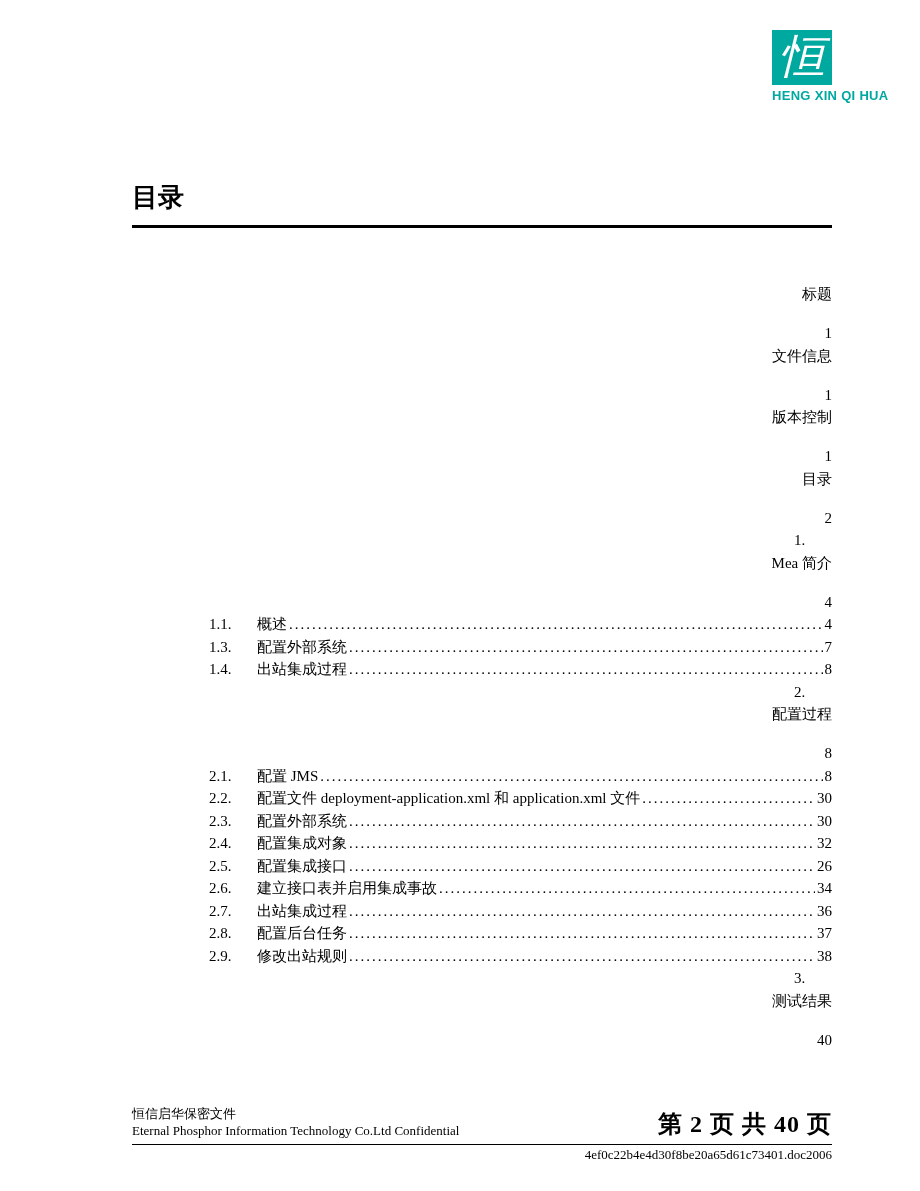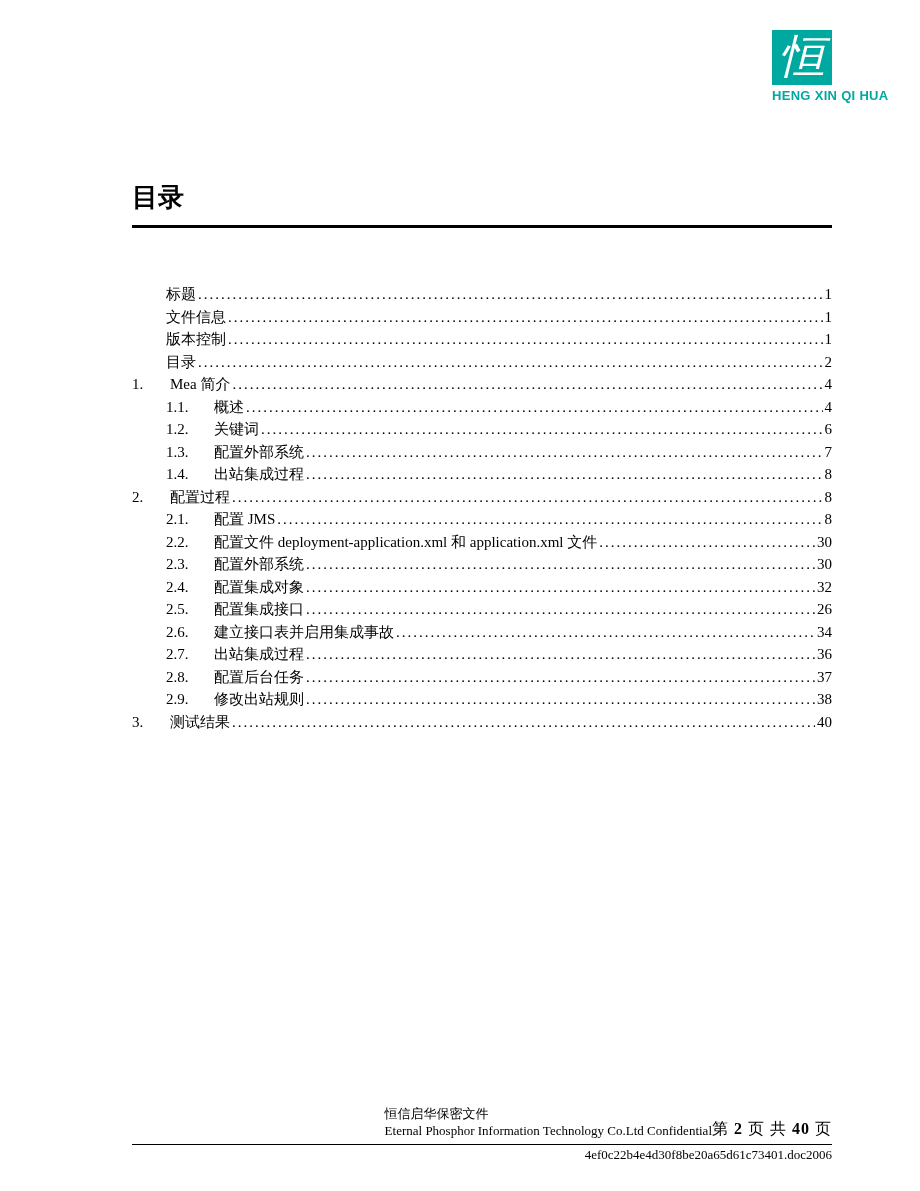--- a/index.html
+++ b/index.html
@@ -75,20 +75,21 @@
     font-size: 15px;
   }
   .toc-num {
     flex: 0 0 auto;
     padding-right: 4px;
   }
   .toc-num.blank { padding-right: 0; }
   .toc-subnum {
     flex: 0 0 auto;
     padding-right: 8px;
+    margin-left: 43px;
   }
   .toc-title {
     flex: 0 0 auto;
   }
   .toc-leader {
     flex: 1 1 auto;
     overflow: hidden;
     position: relative;
     height: 1.1em;
     margin: 0 2px;
@@ -98,44 +99,45 @@
     position: absolute;
     left: 0;
     bottom: 0;
     letter-spacing: 2px;
     color: #000;
   }
   .toc-page {
     flex: 0 0 auto;
     text-align: right;
   }
-  .indent0 { padding-left: 0; }
+  .indent0 { padding-left: 0; flex-direction: column; }
   .indent0 .toc-num { min-width: 34px; }
   .indent1 { padding-left: 34px; }
   .indent1 .toc-subnum { min-width: 40px; }
   .footer {
     position: absolute;
     left: 132px;
     right: 88px;
     bottom: 28px;
   }
   .footer-top {
     display: flex;
-    justify-content: flex-end;
+    justify-content: space-between;
     align-items: flex-end;
   }
   .footer-left {
     font-size: 13px;
     line-height: 1.35;
   }
   .footer-right {
-    font-size: 16px;
+    font-size: 24px;
     font-family: "SimSun", serif;
     white-space: nowrap;
     letter-spacing: 1px;
+    font-weight: bold;
   }
   .footer-rule {
     border: 0;
     border-top: 1px solid #000;
     margin: 4px 0 2px 0;
   }
   .footer-bottom {
     display: flex;
     justify-content: flex-end;
     font-size: 13px;
@@ -185,26 +187,20 @@
         <span class="toc-num">1.</span>
         <span class="toc-title">Mea 简介</span>
         <span class="toc-leader"></span>
         <span class="toc-page">4</span>
       </div>
       <div class="toc-row indent1">
         <span class="toc-subnum">1.1.</span>
         <span class="toc-title">概述</span>
         <span class="toc-leader"></span>
         <span class="toc-page">4</span>
-      </div>
-      <div class="toc-row indent1">
-        <span class="toc-subnum">1.2.</span>
-        <span class="toc-title">关键词</span>
-        <span class="toc-leader"></span>
-        <span class="toc-page">6</span>
       </div>
       <div class="toc-row indent1">
         <span class="toc-subnum">1.3.</span>
         <span class="toc-title">配置外部系统</span>
         <span class="toc-leader"></span>
         <span class="toc-page">7</span>
       </div>
       <div class="toc-row indent1">
         <span class="toc-subnum">1.4.</span>
         <span class="toc-title">出站集成过程</span>

